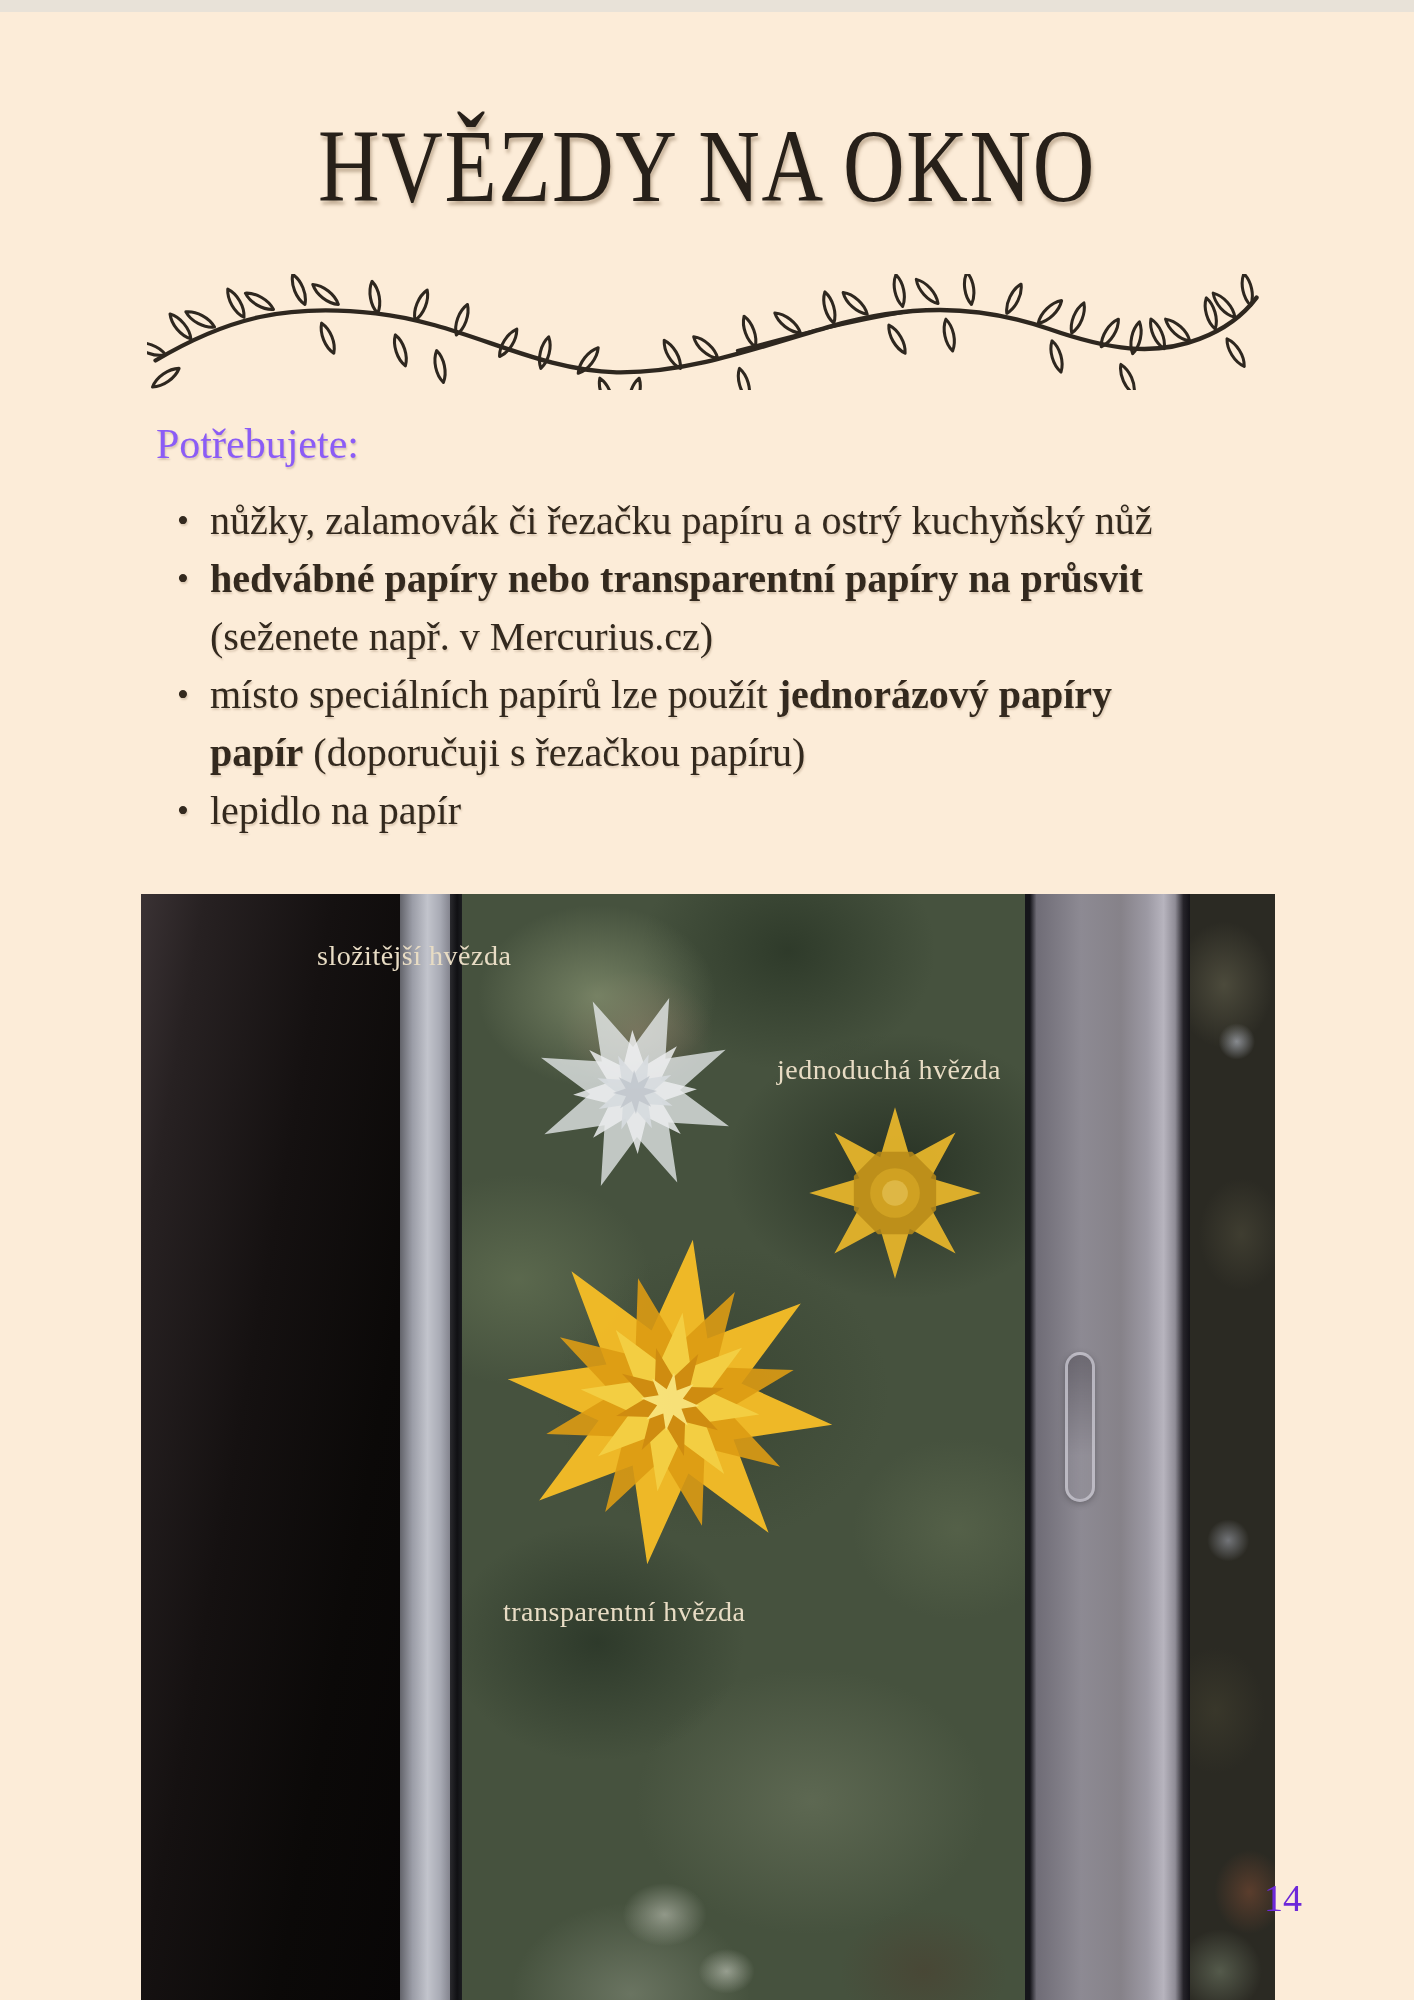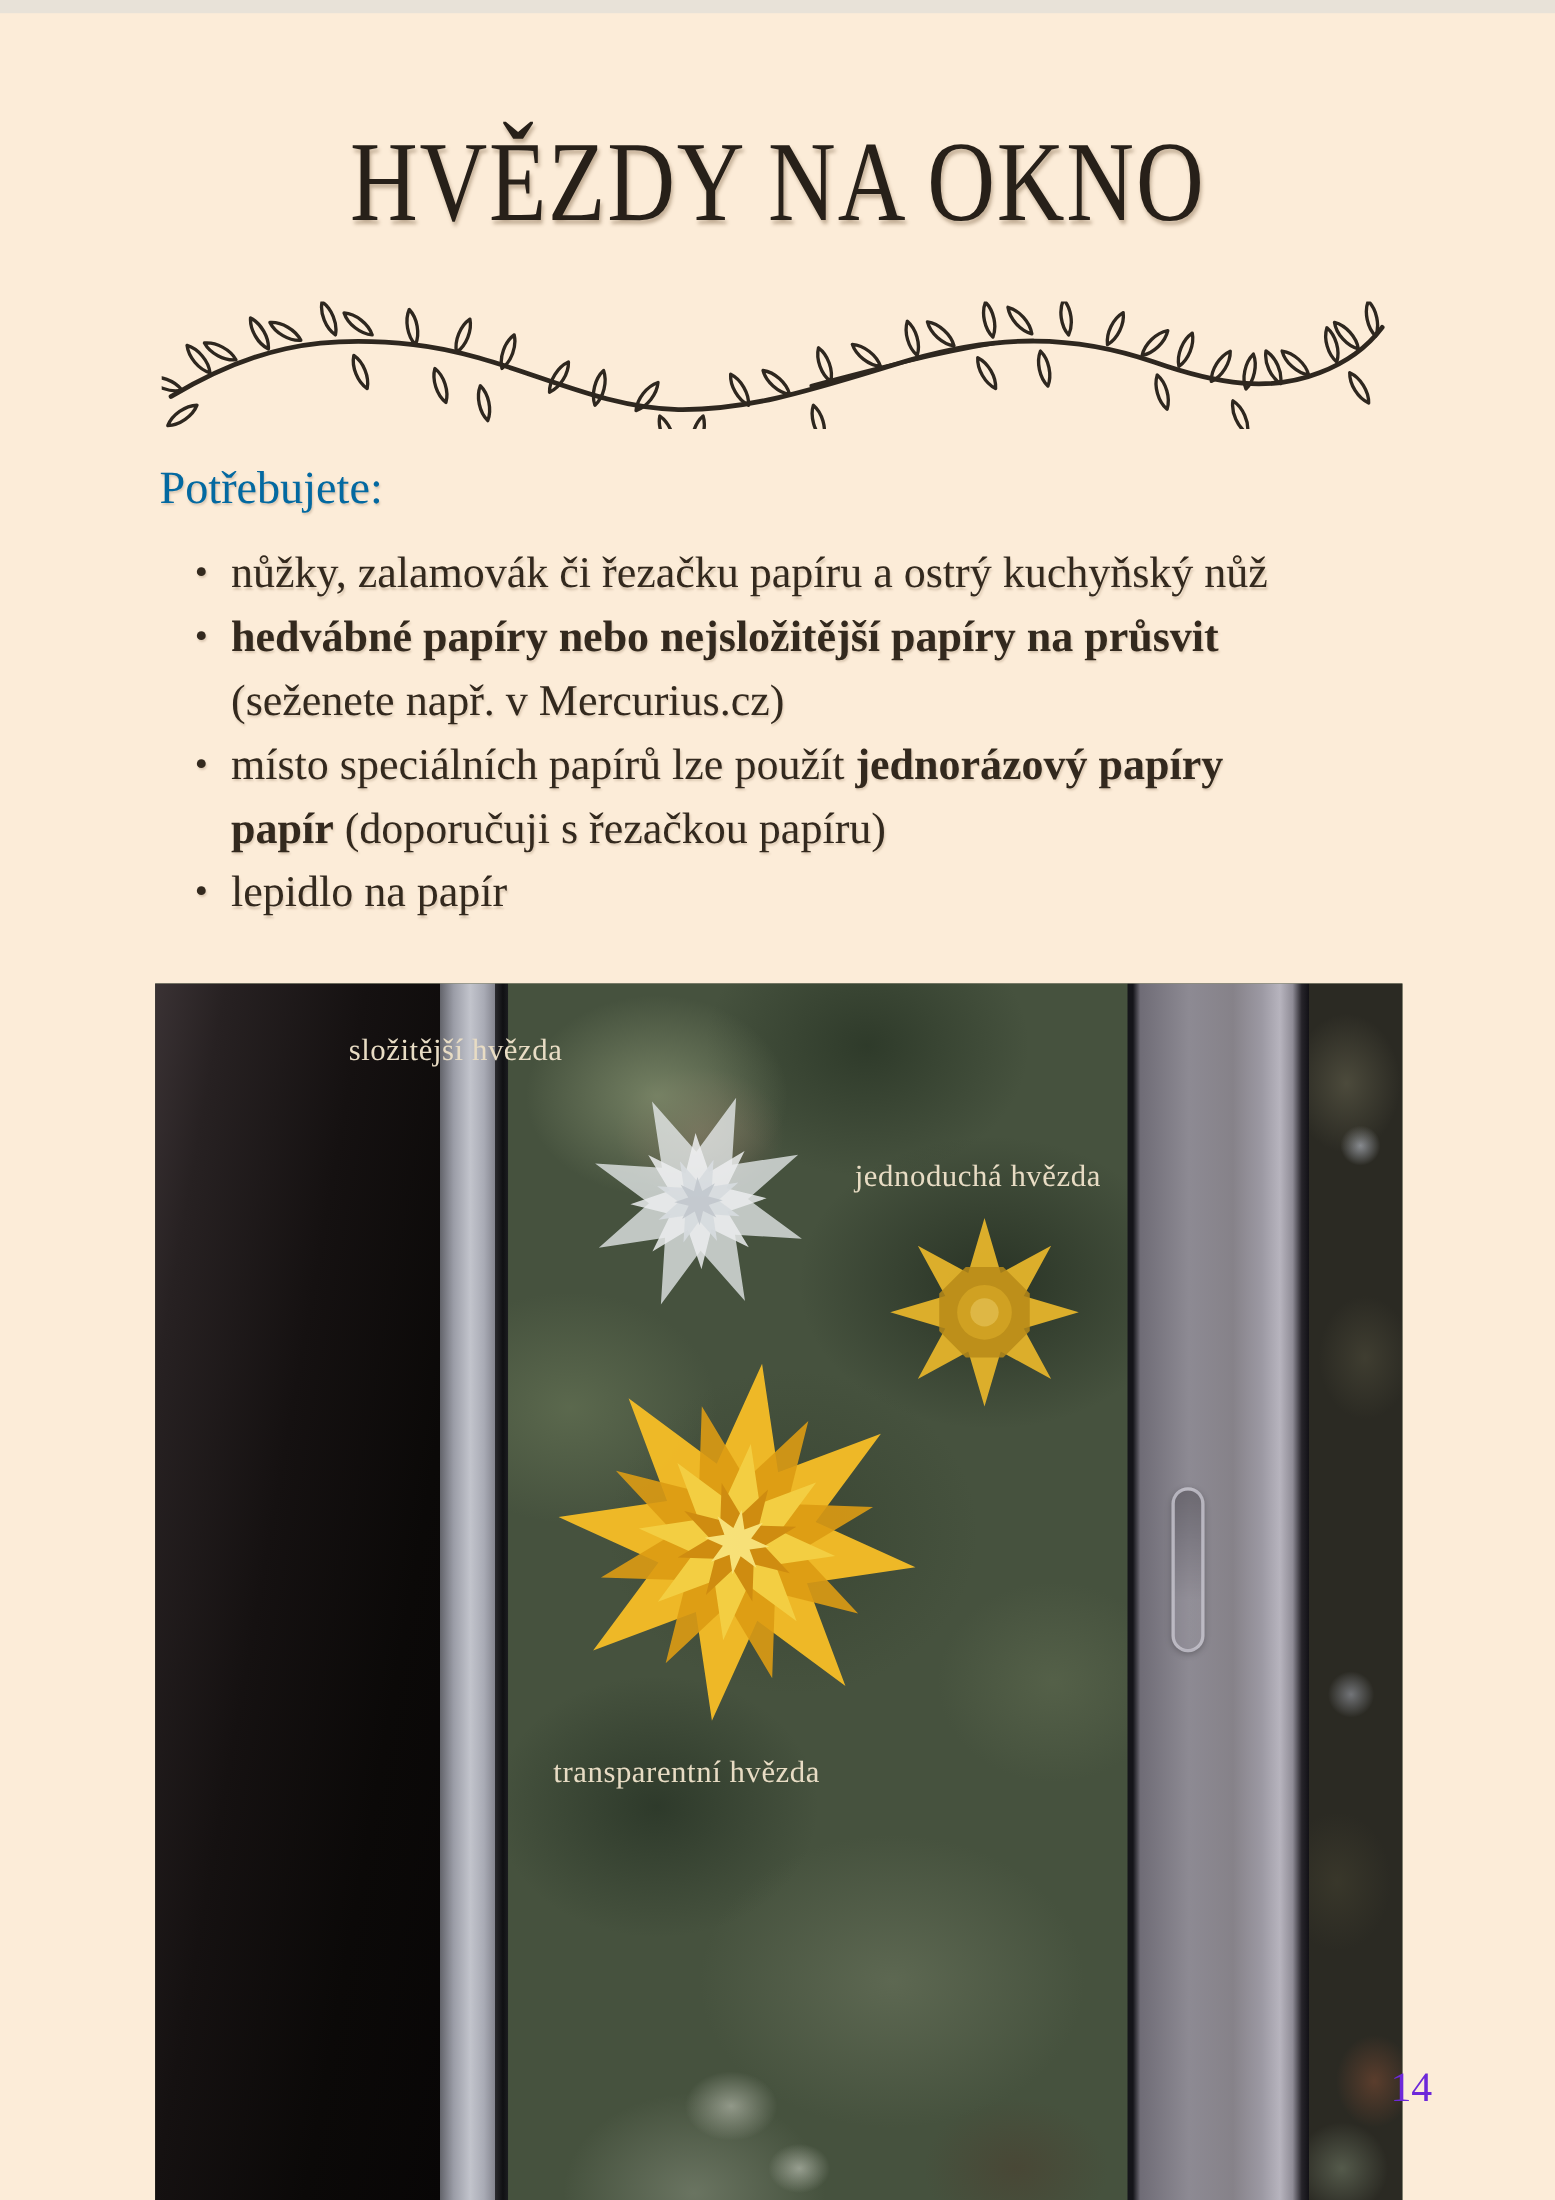--- a/index.html
+++ b/index.html
@@ -18,21 +18,21 @@
     transform:scaleX(.82); transform-origin:50% 50%;
     text-shadow:2px 4px 4px rgba(90,60,30,.35);
     white-space:nowrap;
   }
   
   .ornament { position:absolute; top:262px; left:147px; width:1120px; height:116px; }
   .ornament path { stroke:#2e271f; fill:none; stroke-linecap:round; }
   .ornament .stem { stroke-width:4.4; }
   .ornament .leaf-use { stroke:#2e271f; }
   
-  .mat-heading { position:absolute; top:408px; left:145px; font-size:42px; color:#0369a1;
+  .mat-heading { position:absolute; top:408px; left:156px; font-size:42px; color:#8b5cf6;
                  text-shadow:1px 2px 2px rgba(90,60,30,.22); }
   .mat-list { position:absolute; top:480px; left:170px; width:1130px;
               font-size:40px; line-height:58px; color:#33291e;
               text-shadow:1px 2px 2px rgba(90,60,30,.2); }
   .mat-list .item { display:flex; align-items:flex-start; }
   .mat-list .dot { width:26px; flex:0 0 26px; text-align:center; font-size:34px; }
   .mat-list p { margin:0 0 0 14px; }
   .mat-list .b { font-weight:bold; }
   
   .photo { position:absolute; left:141px; top:882px; width:1134px; height:1134px;
@@ -153,21 +153,21 @@
 
   <div class="mat-heading">Potřebujete:</div>
 
   <div class="mat-list">
       <div class="item">
         <span class="dot">•</span>
         <p><span>nůžky, zalamovák či řezačku papíru a ostrý kuchyňský nůž</span></p>
       </div>
       <div class="item">
         <span class="dot">•</span>
-        <p><span class="b">hedvábné papíry nebo nejsložitější papíry na průsvit</span><br><span>(seženete např. v Mercurius.cz)</span></p>
+        <p><span class="b">hedvábné papíry nebo transparentní papíry na průsvit</span><br><span>(seženete např. v Mercurius.cz)</span></p>
       </div>
       <div class="item">
         <span class="dot">•</span>
         <p><span>místo speciálních papírů lze použít </span><span class="b">jednorázový papíry</span><br><span class="b">papír</span><span> (doporučuji s řezačkou papíru)</span></p>
       </div>
       <div class="item">
         <span class="dot">•</span>
         <p><span>lepidlo na papír</span></p>
       </div>
     </div>

